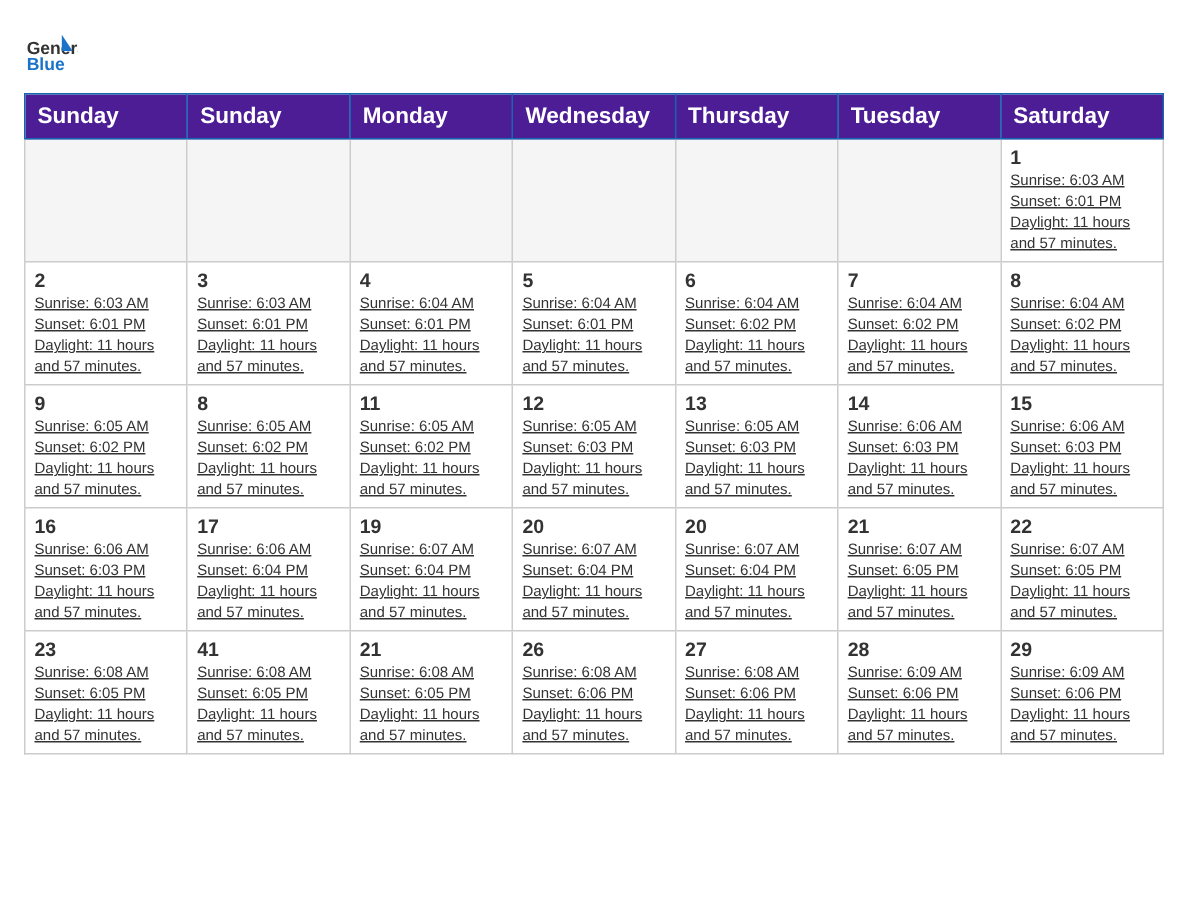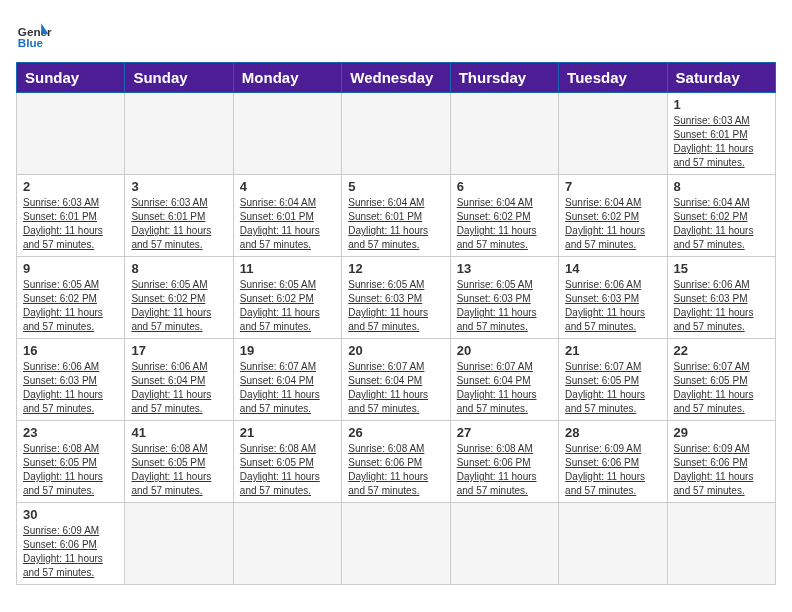--- a/index.html
+++ b/index.html
@@ -237,26 +237,14 @@
         </td>
         <td>
           <span class="day-number">28</span>
           <div class="day-info">Sunrise: 6:09 AM<br>Sunset: 6:06 PM<br>Daylight: 11 hours and 57 minutes.</div>
         </td>
         <td>
           <span class="day-number">29</span>
           <div class="day-info">Sunrise: 6:09 AM<br>Sunset: 6:06 PM<br>Daylight: 11 hours and 57 minutes.</div>
         </td>
       </tr>
-      <tr class="last-row">
-        <td>
-          <span class="day-number">30</span>
-          <div class="day-info">Sunrise: 6:09 AM<br>Sunset: 6:06 PM<br>Daylight: 11 hours and 57 minutes.</div>
-        </td>
-        <td class="empty"></td>
-        <td class="empty"></td>
-        <td class="empty"></td>
-        <td class="empty"></td>
-        <td class="empty"></td>
-        <td class="empty"></td>
-      </tr>
     </tbody>
 </table>
 
 </body></html>

